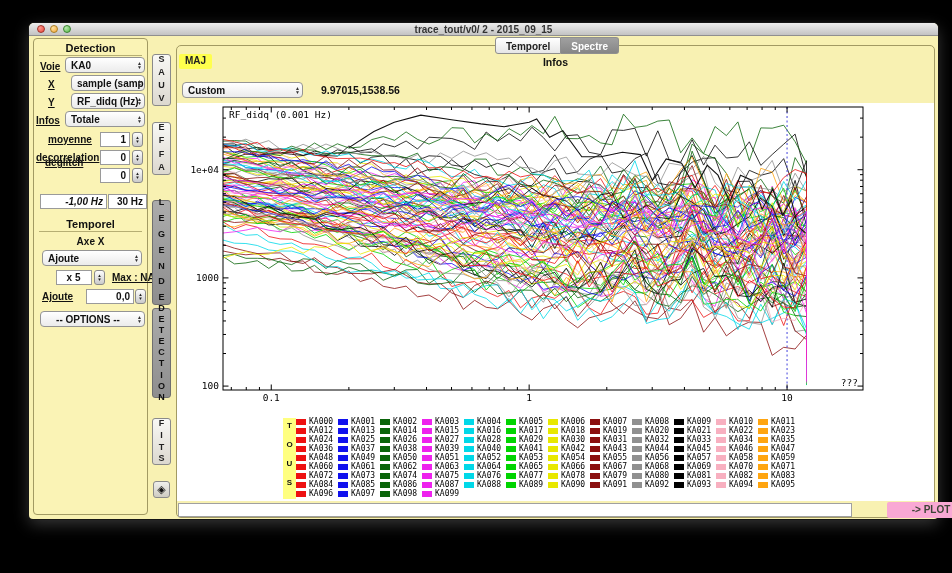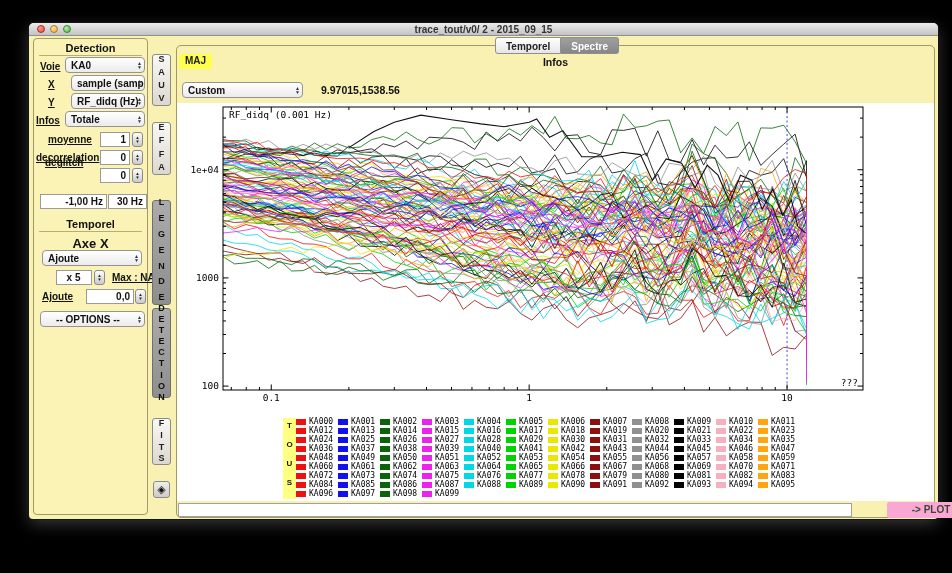--- a/index.html
+++ b/index.html
@@ -116,27 +116,27 @@
     <div class="spin" style="left:98px;top:93px;"></div>
 
     <div class="lbl" style="left:2px;top:113px;">decorrelation</div>
     <div class="numbox" style="left:66px;top:111px;width:30px;">0</div>
     <div class="spin" style="left:98px;top:111px;"></div>
 
     <div class="lbl" style="left:11px;top:118px;">deglitch</div>
     <div class="numbox" style="left:66px;top:129px;width:30px;">0</div>
     <div class="spin" style="left:98px;top:129px;"></div>
 
-    <div class="numbox" style="left:6px;top:155px;width:67px;">-1,00 Hz</div>
+    <div class="numbox" style="left:6px;top:155px;width:67px;font-style:italic;">-1,00 Hz</div>
     <div class="numbox" style="left:74px;top:155px;width:39px;">30 Hz</div>
 
     <div class="sec-title" style="top:179px;">Temporel</div>
     <div class="hr" style="top:192px;"></div>
 
-    <div class="sec-title" style="top:197px;font-size:13px;">Axe X</div>
+    <div class="sec-title" style="top:197px;font-size:10px;">Axe X</div>
     <div class="dd" style="left:8px;top:211px;width:100px;">
       <span>Ajoute</span>
       <span class="ctrl-arrows"></span>
     </div>
 
     <div class="numbox" style="left:22px;top:231px;width:36px;text-align:center;">x 5</div>
     <div class="spin" style="left:60px;top:231px;"></div>
     <div class="lbl" style="left:78px;top:233px;">Max : NA</div>
 
     <div class="lbl" style="left:8px;top:252px;">Ajoute</div>

